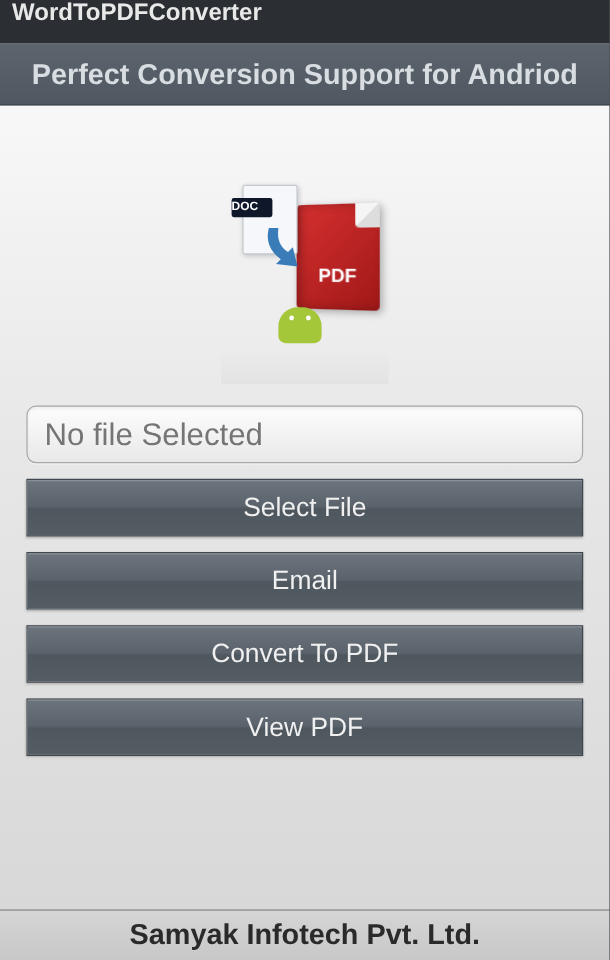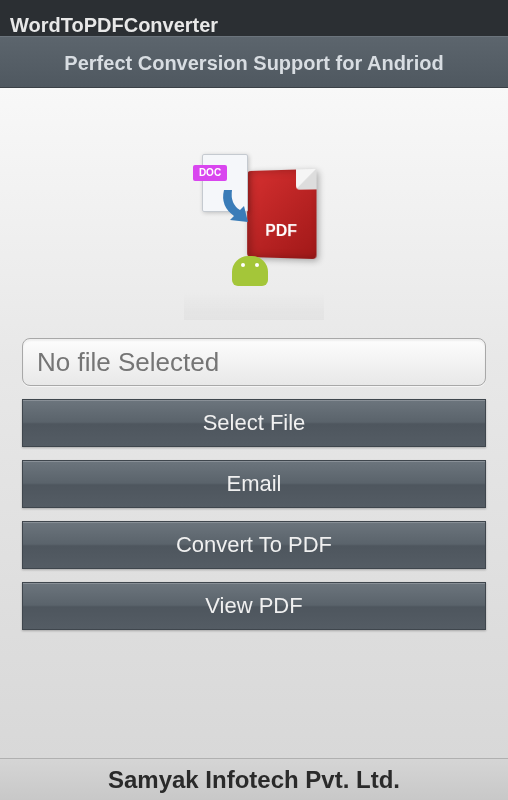--- a/index.html
+++ b/index.html
@@ -9,27 +9,27 @@
   font-family: Arial, sans-serif;
   background: #4a5259;
   overflow: hidden;
 }
 .status-bar {
   height: 36px;
   background: #2b2f33;
   color: #e8e8e8;
   font-size: 20px;
   font-weight: bold;
-  padding: 14px 10px;
+  padding: 0 10px;
 }
 .header-banner {
   height: 52px;
   background: linear-gradient(to bottom, #5c656d, #4f5860);
   color: #d8dde2;
-  font-size: 20px;
+  font-size: 24px;
   font-weight: bold;
   text-align: center;
   line-height: 52px;
   border-top: 1px solid #6b747c;
   border-bottom: 1px solid #3a4046;
 }
 .main-area {
   height: 670px;
   background: linear-gradient(to bottom, #f8f8f8 0%, #e8e8e8 40%, #d8d8d8 100%);
   padding: 20px 22px 10px;
@@ -82,25 +82,25 @@
   height: 58px;
   background: #f5f7fa;
   border: 1px solid #c5cad0;
   border-radius: 2px;
   box-shadow: 1px 1px 4px rgba(0,0,0,0.2);
 }
 .doc-tag {
   position: absolute;
   left: -10px; top: 10px;
   width: 34px; height: 16px;
-  background: #d946ef;
+  background: #0f172a;
   color: #fff;
   font-size: 10px;
   font-weight: bold;
-  text-align: center;
+  text-align: left;
   line-height: 16px;
   border-radius: 2px;
 }
 .arrow {
   position: absolute;
   left: 34px; top: 36px;
   width: 44px; height: 44px;
 }
 .android-dot {
   position: absolute;

